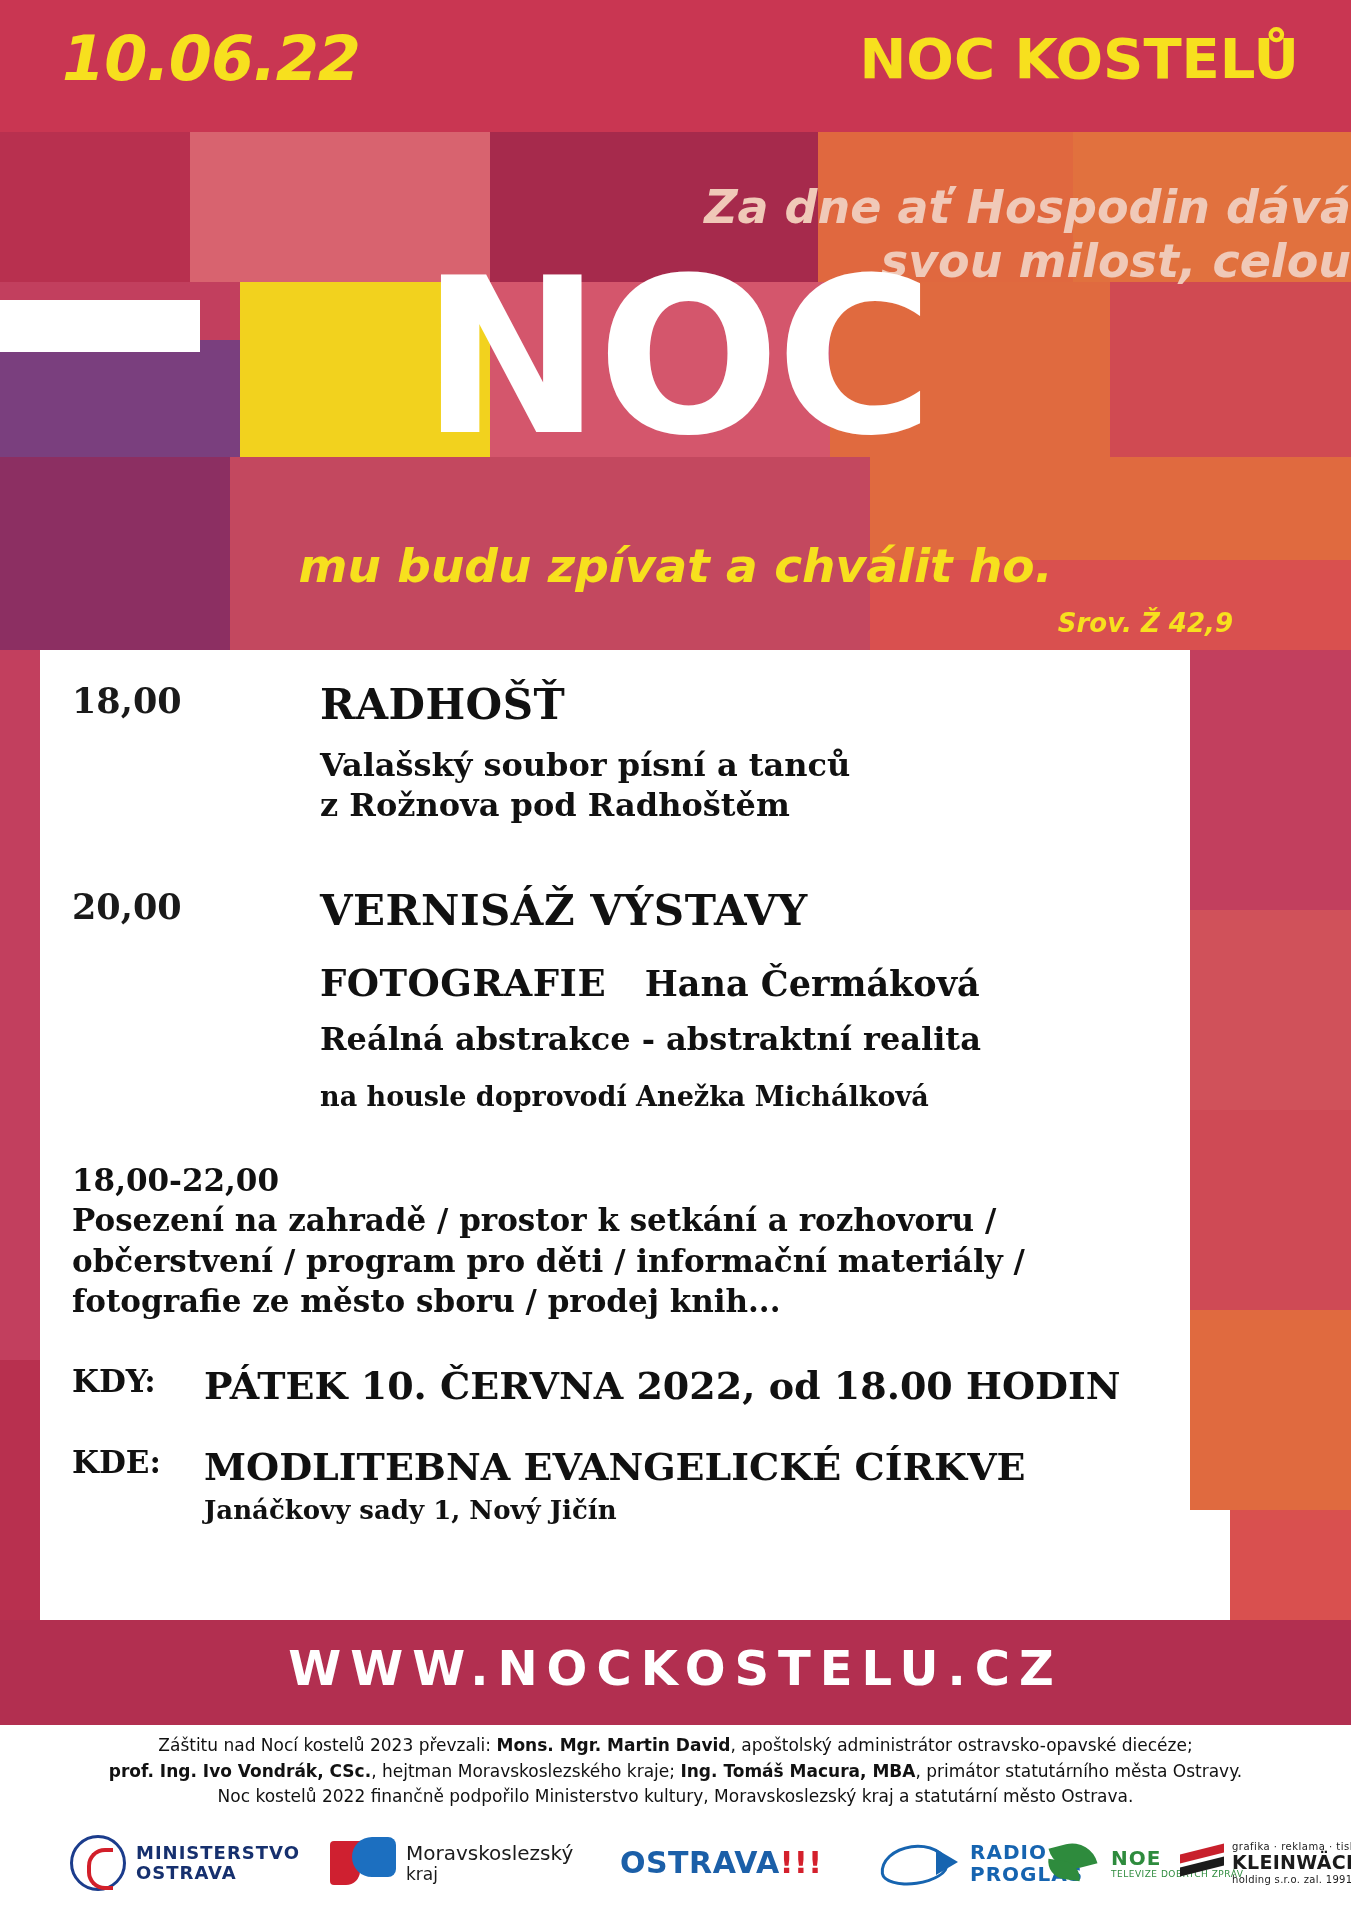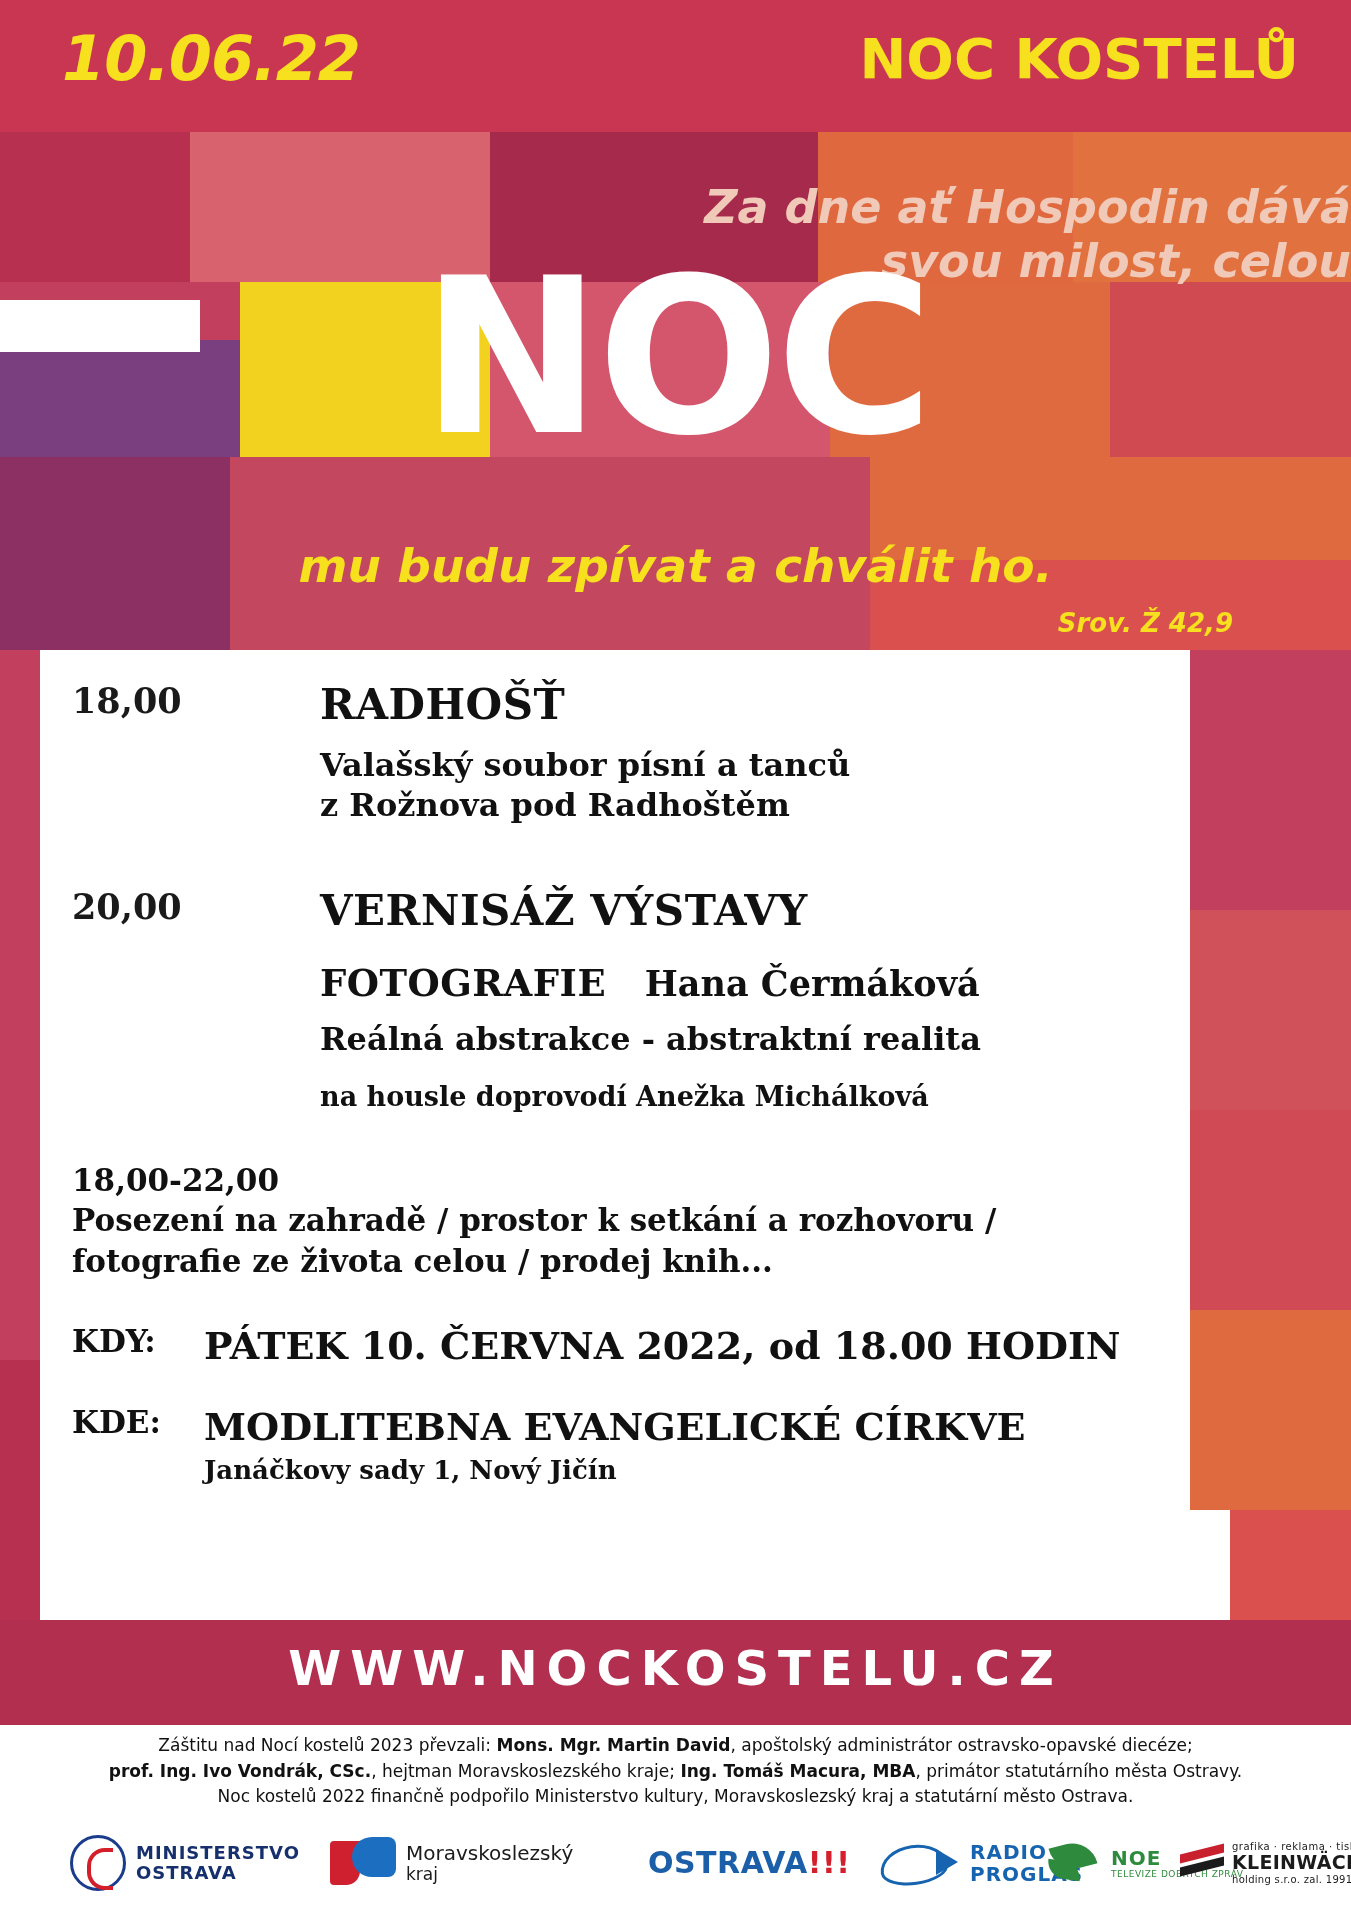--- a/index.html
+++ b/index.html
@@ -210,21 +210,21 @@
 
   .lg-msk  { left:290px; }
   .lg-msk .mark {
     width:66px; height:52px; margin-right:10px; position:relative;
   }
   .lg-msk .mark .s1{position:absolute;left:0;top:4px;width:30px;height:44px;background:#cf2030;border-radius:4px 0 14px 4px;}
   .lg-msk .mark .s2{position:absolute;left:22px;top:0;width:44px;height:40px;background:#1c6fc0;border-radius:20px 8px 8px 20px;}
   .lg-msk .t1 { font-size:20px; color:#1b1b1b; }
   .lg-msk .t2 { font-size:17px; color:#1b1b1b; }
 
-  .lg-ova  { left:580px;margin-left:28px; }
+  .lg-ova  { left:580px; }
   .lg-ova .t1 { font-size:30px; font-weight:bold; color:#1b5fa8; letter-spacing:0.5px; }
   .lg-ova .t1 .ex { color:#d4202c; }
 
   .lg-prog { left:840px; }
   .lg-prog .fish {
     width:84px; height:52px; margin-right:6px; position:relative;
   }
   .lg-prog .fish .body{
     position:absolute; left:0; top:8px; width:62px; height:34px;
     border:3px solid #1664b0; border-radius:50% 50% 50% 50%/60% 60% 40% 40%;
@@ -326,21 +326,22 @@
           &nbsp;&nbsp;<span class="name">Hana Čermáková</span>
         </div>
         <div class="sub-md" style="margin-top:14px;">Reálná abstrakce - abstraktní realita</div>
         <div class="sub-sm" style="margin-top:22px;">na housle doprovodí Anežka Michálková</div>
       </div>
     </div>
 
     <div class="block-free" style="margin-top:44px;">
       <div>18,00-22,00</div>
       <div>Posezení na zahradě / prostor k setkání a rozhovoru /</div>
-      <div>fotografie ze života celou / prodej knih...</div>
+      <div>občerstvení / program pro děti / informační materiály /</div>
+      <div>fotografie ze město sboru / prodej knih...</div>
     </div>
 
     <div class="kv" style="margin-top:42px;">
       <span class="k">KDY:</span>
       <div class="v">PÁTEK 10. ČERVNA 2022, od 18.00 HODIN</div>
     </div>
 
     <div class="kv" style="margin-top:14px;">
       <span class="k">KDE:</span>
       <div class="v">MODLITEBNA EVANGELICKÉ CÍRKVE</div>

